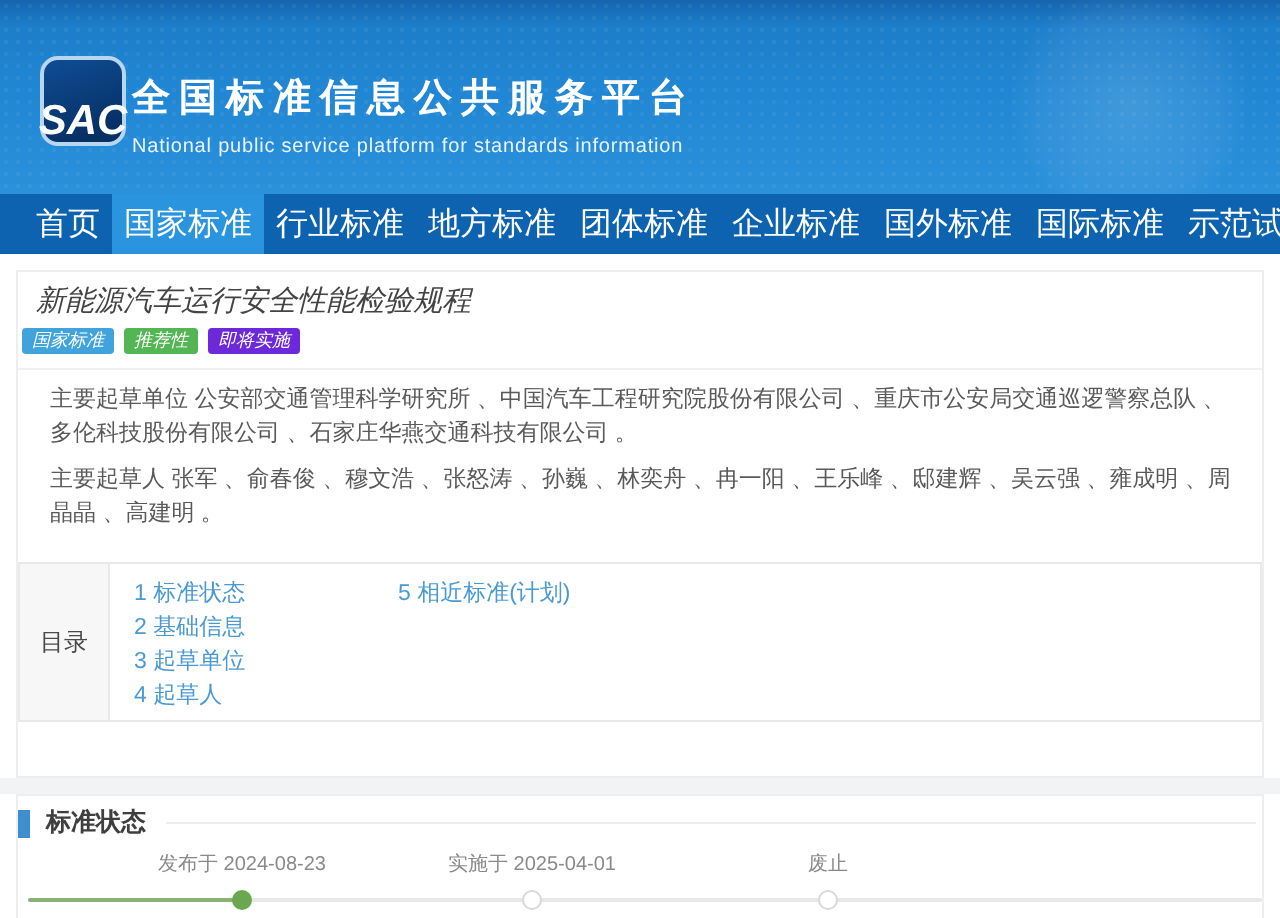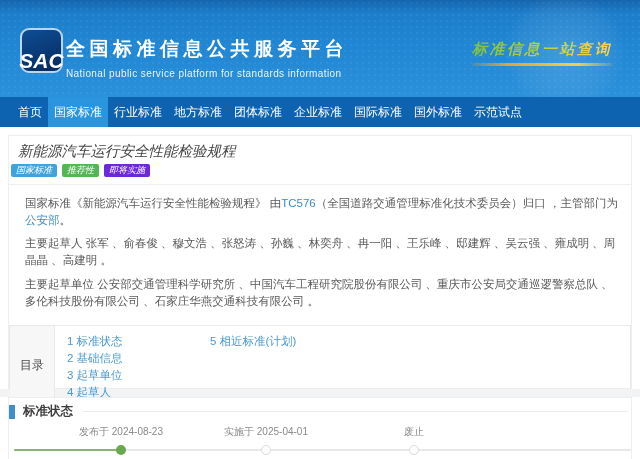--- a/index.html
+++ b/index.html
@@ -28,21 +28,21 @@
     color:#b6d344; white-space:nowrap; }
   @supports (-webkit-background-clip:text) {
     .slogan-text { background:linear-gradient(90deg,#7fc23e,#c3d23f 55%,#ffd24a);
       -webkit-background-clip:text; background-clip:text; color:transparent; }
   }
   .slogan-underline { margin-top:4px; height:3px; border-radius:2px;
     background:linear-gradient(90deg, rgba(230,160,55,.15), #e2a23a 25%, #f3cf4e 75%, rgba(243,207,78,.15)); }
 
   
   .nav { height:30px; background:#0d63b0; display:flex; align-items:stretch; padding-left:12px; }
-  .nav-item { display:flex; align-items:center; padding:0 6px; color:#fff; font-size:12px;
+  .nav-item { display:flex; align-items:center; padding:0 6px; color:#fff; font-size:16px;
     text-decoration:none; white-space:nowrap; cursor:pointer; }
   .nav-item.active { background:#2a94de; }
 
   
   .gap { height:8px; background:#fff; }
   .band { height:8px; background:#f1f3f5; }
   .card { margin:0 8px; background:#fff; border:1px solid #eeeeee; }
   .card1 { height:246px; padding-top:6px; }
   .card2 { height:60px; padding-top:6px; position:relative; }
 
@@ -61,21 +61,21 @@
   .para { margin:0 10px 0 16px; font-size:11.5px; color:#5a5a5a; line-height:17px; }
   .para.p1 { margin-top:10px; }
   .para.p2 { margin-top:7px; }
   .para.p3 { margin-top:6px; }
   .inline-link { color:#3c8dc5; text-decoration:none; cursor:pointer; }
 
   
   .toc { margin:15px 0 0 0; border:1px solid #e9e9e9; display:flex; height:78px; }
   .toc-label { width:44px; background:#f7f7f7; border-right:1px solid #e9e9e9;
     display:flex; align-items:center; justify-content:center; font-size:12px; color:#4a4a4a; }
-  .toc-content { display:flex; padding:7px 0 0 12px; flex:1;gap:11px; }
+  .toc-content { display:flex; padding:7px 0 0 12px; flex:1; }
   .toc-col1 { width:132px; }
   .toc-link { display:block; font-size:11.5px; color:#4a9ad2; line-height:17px;
     text-decoration:none; cursor:pointer; white-space:nowrap; }
 
   
   .sec-head { display:flex; align-items:center; height:15px; }
   .sec-marker { width:6px; height:14px; background:#3e8ed0; }
   .sec-title { margin-left:8px; font-size:12.5px; font-weight:bold; color:#3f3f3f; white-space:nowrap; }
   .sec-rule { flex:1; height:1px; background:#ececec; margin:0 3px 0 10px; }
 
@@ -96,55 +96,50 @@
 
 <div class="banner">
   <div class="banner-globe"></div>
   <div class="logo">
     <span>SAC</span>
   </div>
   <div class="banner-text">
     <div class="banner-title">全国标准信息公共服务平台</div>
     <div class="banner-subtitle">National public service platform  for standards information</div>
   </div>
-  <div class="slogan-wrap">
-    <div class="slogan-text">标准信息一站查询</div>
-    <div class="slogan-underline"></div>
-  </div>
 </div>
 
 <div class="nav">
   <a class="nav-item">首页</a>
   <a class="nav-item active">国家标准</a>
   <a class="nav-item">行业标准</a>
   <a class="nav-item">地方标准</a>
   <a class="nav-item">团体标准</a>
   <a class="nav-item">企业标准</a>
+  <a class="nav-item">国外标准</a>
   <a class="nav-item">国际标准</a>
-  <a class="nav-item">国外标准</a>
   <a class="nav-item">示范试点</a>
 </div>
 
 <div class="gap"></div>
 
 <div class="card card1">
   <div class="std-header">
     <div class="std-title">新能源汽车运行安全性能检验规程</div>
     <div class="badges">
       <span class="badge badge-national">国家标准</span>
       <span class="badge badge-recommended">推荐性</span>
       <span class="badge badge-upcoming">即将实施</span>
     </div>
   </div>
 
-  <p class="para p1"><span>国家标准《新能源汽车运行安全性能检验规程》 由</span><a class="inline-link">TC576</a><span>（全国道路交通管理标准化技术委员会）归口 ，主管部门为</span><a class="inline-link">公安部</a><span>。</span></p>
+
+  <p class="para p2"><span>主要起草单位</span> <span>公安部交通管理科学研究所 、中国汽车工程研究院股份有限公司 、重庆市公安局交通巡逻警察总队 、多伦科技股份有限公司 、石家庄华燕交通科技有限公司 。</span></p>
 
   <p class="para p3"><span>主要起草人</span> <span>张军 、俞春俊 、穆文浩 、张怒涛 、孙巍 、林奕舟 、冉一阳 、王乐峰 、邸建辉 、吴云强 、雍成明 、周晶晶 、高建明 。</span></p>
-
-  <p class="para p2"><span>主要起草单位</span> <span>公安部交通管理科学研究所 、中国汽车工程研究院股份有限公司 、重庆市公安局交通巡逻警察总队 、多伦科技股份有限公司 、石家庄华燕交通科技有限公司 。</span></p>
 
   <div class="toc">
     <div class="toc-label">目录</div>
     <div class="toc-content">
       <div class="toc-col1">
         <a class="toc-link">1 标准状态</a>
         <a class="toc-link">2 基础信息</a>
         <a class="toc-link">3 起草单位</a>
         <a class="toc-link">4 起草人</a>
       </div>

